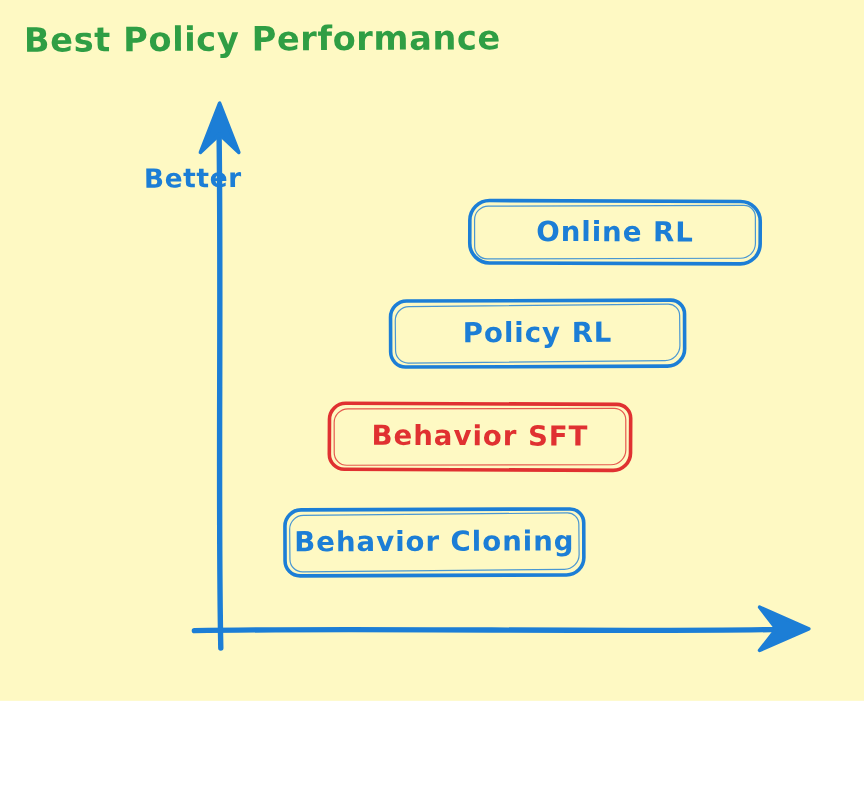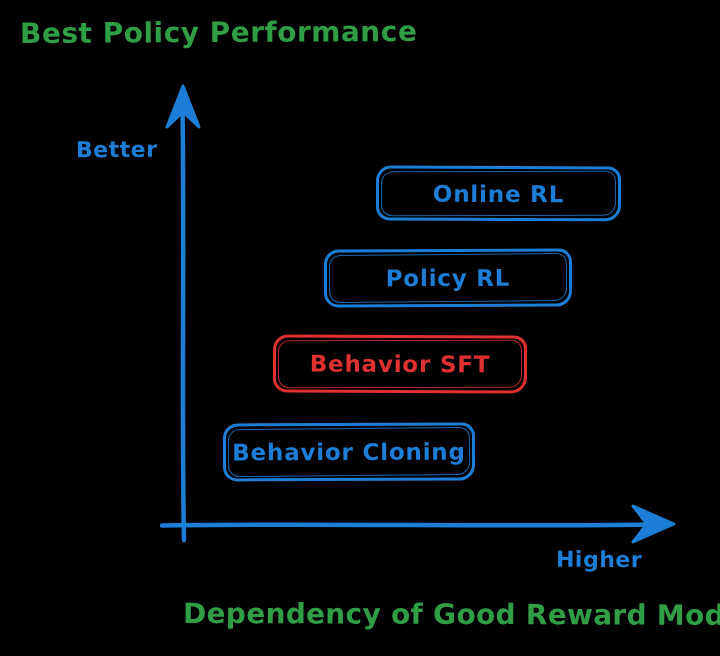--- a/index.html
+++ b/index.html
@@ -1,21 +1,21 @@
 <!DOCTYPE html>
 <html><head>
 <meta charset="utf-8">
 <style>
   * { margin: 0; padding: 0; box-sizing: border-box; }
   body { background: #ffffff; font-family: "DejaVu Sans", "Liberation Sans", sans-serif; }
   .canvas {
     position: relative;
     width: 720px;
-    height: 656px;
-    background: #000000;
+    height: 584px;
+    background: #fef9c3;
     overflow: hidden;
   }
   .axes-svg { position: absolute; left: 0; top: 0; pointer-events: none; }
   .title {
     position: absolute;
     left: 20px; top: 16px;
     font-size: 28px;
     font-weight: 700;
     letter-spacing: 0.5px;
     color: #2f9e44;
@@ -32,20 +32,21 @@
     transform: rotate(0.2deg);
     white-space: nowrap;
   }
   .axis-label {
     position: absolute;
     font-size: 22px;
     font-weight: 700;
     letter-spacing: 0.5px;
     color: #1c7ed6;
     white-space: nowrap;
+    margin-left: 44px;
   }
   .axis-label.better { left: 76px; top: 137px; transform: rotate(-0.5deg); }
   .axis-label.higher { left: 556px; top: 547px; transform: rotate(0.4deg); }
   .box {
     position: absolute;
     display: flex;
     align-items: center;
     justify-content: center;
     border: 3.5px solid currentColor;
     border-radius: 15px 13px 16px 14px;
@@ -59,24 +60,24 @@
     position: absolute;
     inset: 2px;
     border: 1.5px solid currentColor;
     border-radius: 12px 10px 13px 11px;
     opacity: 0.8;
     transform: rotate(-0.35deg);
     pointer-events: none;
   }
   .box.blue { color: #1c7ed6; }
   .box.red  { color: #e03131; }
-  .box-online   { left: 376px; top: 166px; width: 245px; height: 55px; transform: rotate(0.2deg); }
+  .box-online   { left: 390px; top: 166px; width: 245px; height: 55px; transform: rotate(0.2deg); border-radius: 18px; }
   .box-offline  { left: 324px; top: 249px; width: 248px; height: 58px; transform: rotate(-0.2deg); }
   .box-advsft   { left: 273px; top: 335px; width: 254px; height: 58px; transform: rotate(0.25deg); }
-  .box-behavior { left: 223px; top: 423px; width: 252px; height: 58px; transform: rotate(-0.2deg); text-align: center; }
+  .box-behavior { left: 236px; top: 423px; width: 252px; height: 58px; transform: rotate(-0.2deg); text-align: center; }
 </style>
 </head>
 <body>
 
 <div class="canvas">
 
   <div class="title">Best Policy Performance</div>
 
   <svg class="axes-svg" width="720" height="656" viewBox="0 0 720 656">
 
@@ -84,21 +85,20 @@
 
     <polygon points="183,86 167,127 183,112 199,127" stroke-width="3" stroke-linejoin="round" fill="#1c7ed6" stroke="#1c7ed6"></polygon>
 
     <path d="M 162 525.5 C 300 523, 520 527, 650 524.5" fill="none" stroke-width="4.5" stroke-linecap="round" stroke="#1c7ed6"></path>
 
     <polygon points="674,524 633,506 647,524 633,542" stroke-width="3" stroke-linejoin="round" fill="#1c7ed6" stroke="#1c7ed6"></polygon>
   </svg>
 
   <div class="axis-label better">Better</div>
 
-  <div class="axis-label higher">Higher</div>
 
   <div class="box blue box-online">
     <span>Online RL</span>
   </div>
 
   <div class="box blue box-offline">
     <span>Policy RL</span>
   </div>
 
   <div class="box red box-advsft">

